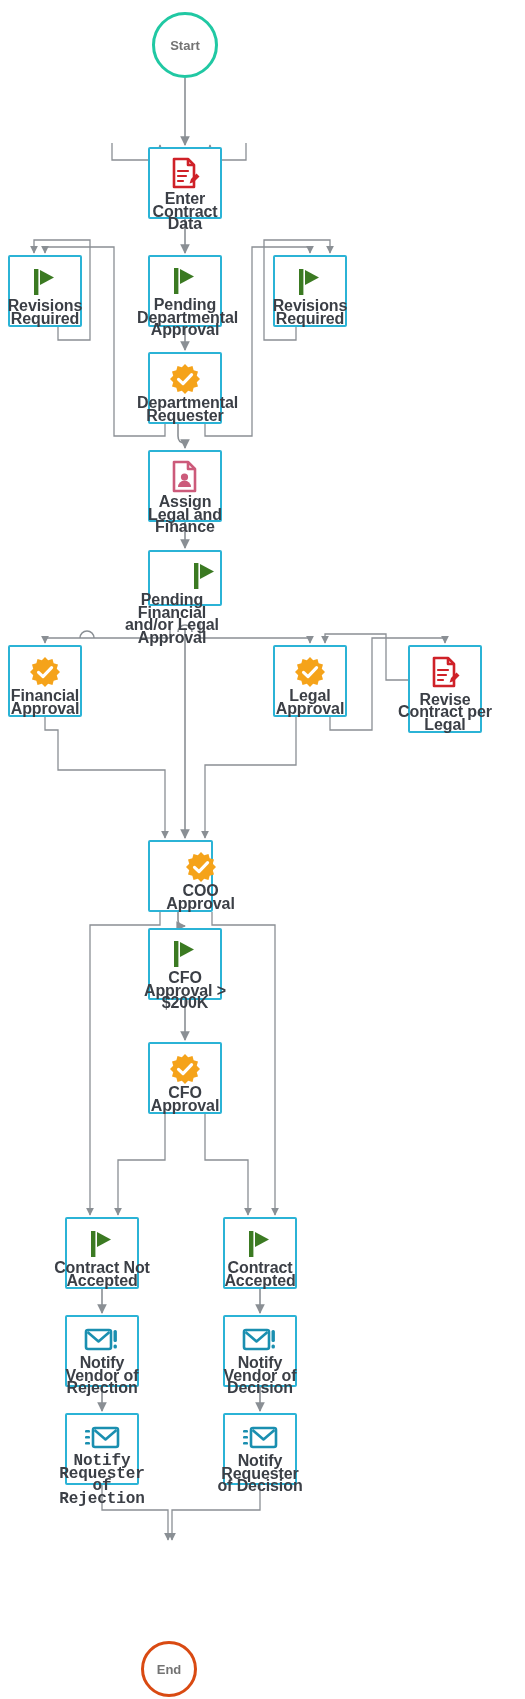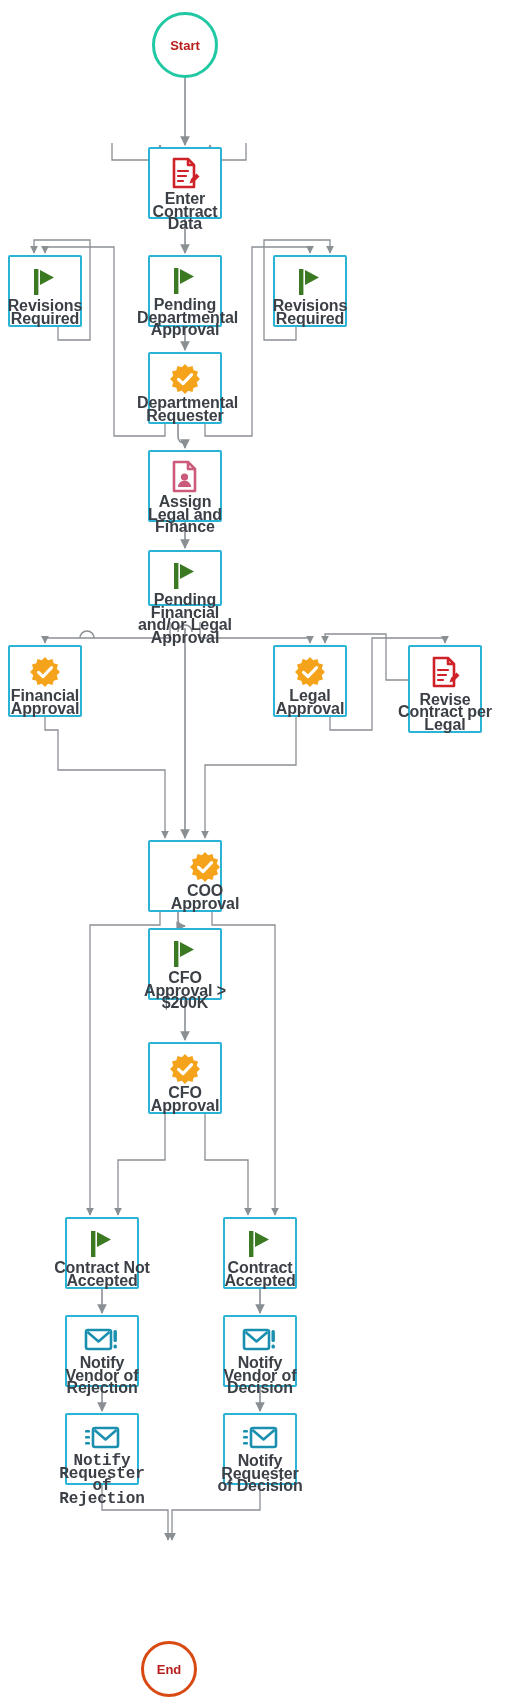--- a/index.html
+++ b/index.html
@@ -8,21 +8,21 @@
   svg.edges{position:absolute;left:0;top:0;width:525px;height:1699px;pointer-events:none;}
 
   .node{position:absolute;box-sizing:border-box;border:2px solid #2bb3d6;background:#ffffff;
         display:flex;flex-direction:column;align-items:center;justify-content:flex-start;
         border-radius:2px;}
   .node .ico{margin-top:8px;height:38px;display:flex;align-items:center;justify-content:center;}
   .node .lbl{font-size:16px;line-height:12.5px;color:#3b3f46;text-align:center;font-weight:bold;
              margin-top:2px;width:96px;letter-spacing:-.1px;}
 
   .term{position:absolute;box-sizing:border-box;border-radius:50%;background:#fff;
-        display:flex;align-items:center;justify-content:center;font-weight:bold;font-size:13px;color:#b91c1c;}
+        display:flex;align-items:center;justify-content:center;font-weight:bold;font-size:13px;color:#737373;}
   .term.start{border:3px solid #20c8a3;}
   .term.end{border:3px solid #d94a12;}
 </style>
 </head>
 <body>
 
 <div id="canvas">
 
   <svg class="edges" viewBox="0 0 525 1699">
     <defs>
@@ -156,21 +156,21 @@
       <div class="ico">
         <svg width="30" height="34" viewBox="0 0 30 34">
           <path d="M4 2 H18 L25 9 V31 H4 Z" fill="none" stroke="#cc5a7a" stroke-width="2.6" stroke-linejoin="round"></path>
           <path d="M18 2 V9 H25" fill="none" stroke="#cc5a7a" stroke-width="2.6" stroke-linejoin="round"></path>
           <circle cx="14.5" cy="17" r="3.6" fill="#cc5a7a"></circle>
           <path d="M8 27 a6.5 6.5 0 0 1 13 0 Z" fill="#cc5a7a"></path>
         </svg>
       </div>
       <div class="lbl">Assign Legal and Finance</div>
     </div>
-    <div class="node" style="left: 148px; top: 550px; width: 74px; height: 56px;">
+    <div class="node" style="left: 148px; top: 550px; width: 74px; height: 56px; align-items: flex-end;">
       <div class="ico">
         <svg width="30" height="32" viewBox="0 0 30 32">
           <rect x="4" y="3" width="4.4" height="26" fill="#3b7a22"></rect>
           <path d="M10 4 L24 11.5 L10 19 Z" fill="#3b7a22"></path>
         </svg>
       </div>
       <div class="lbl">Pending Financial and/or Legal Approval</div>
     </div>
     <div class="node" style="left: 8px; top: 645px; width: 74px; height: 72px;">
       <div class="ico">
@@ -194,21 +194,21 @@
       <div class="ico">
         <svg width="32" height="34" viewBox="0 0 32 34">
           <path d="M5 2 H19 L25 8 V30 H5 Z" fill="none" stroke="#cf2128" stroke-width="2.6" stroke-linejoin="round"></path>
           <path d="M19 2 V8 H25" fill="none" stroke="#cf2128" stroke-width="2.6" stroke-linejoin="round"></path>
           <path d="M9 14 H19 M9 19 H17 M9 24 H14" stroke="#cf2128" stroke-width="2.2" stroke-linecap="round"></path>
           <path d="M27.5 16.5 L22 22 L20.6 26.4 L25 25 L30.5 19.5 Z" fill="#cf2128"></path>
         </svg>
       </div>
       <div class="lbl">Revise Contract per Legal</div>
     </div>
-    <div class="node" style="left: 148px; top: 840px; width: 74px; height: 72px; padding-left: 40px;">
+    <div class="node" style="left: 148px; top: 840px; width: 65px; height: 72px; padding-left: 40px;">
       <div class="ico">
         <svg width="32" height="32" viewBox="0 0 32 32">
           <polygon points="16.00,1.00 19.16,4.22 23.50,3.01 24.63,7.37 28.99,8.50 27.78,12.84 31.00,16.00 27.78,19.16 28.99,23.50 24.63,24.63 23.50,28.99 19.16,27.78 16.00,31.00 12.84,27.78 8.50,28.99 7.37,24.63 3.01,23.50 4.22,19.16 1.00,16.00 4.22,12.84 3.01,8.50 7.37,7.37 8.50,3.01 12.84,4.22" fill="#f5a31a"></polygon>
           <path d="M9.5 16.3 L14 20.6 L22.6 11.6" fill="none" stroke="#fff" stroke-width="3.1" stroke-linecap="round" stroke-linejoin="round"></path>
         </svg>
       </div>
       <div class="lbl">COO Approval</div>
     </div>
     <div class="node" style="left: 148px; top: 928px; width: 74px; height: 72px;">
       <div class="ico">

